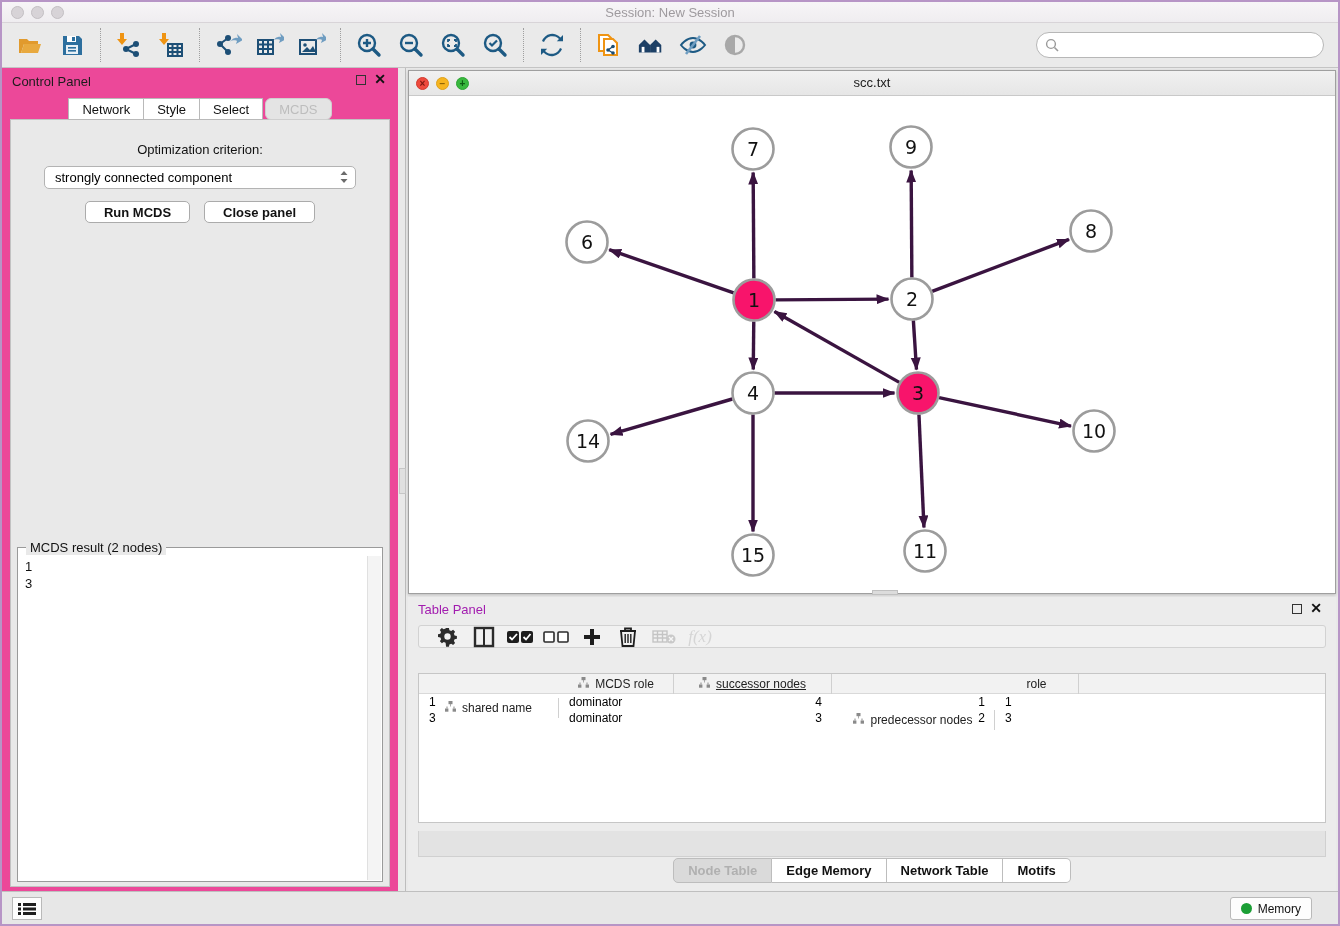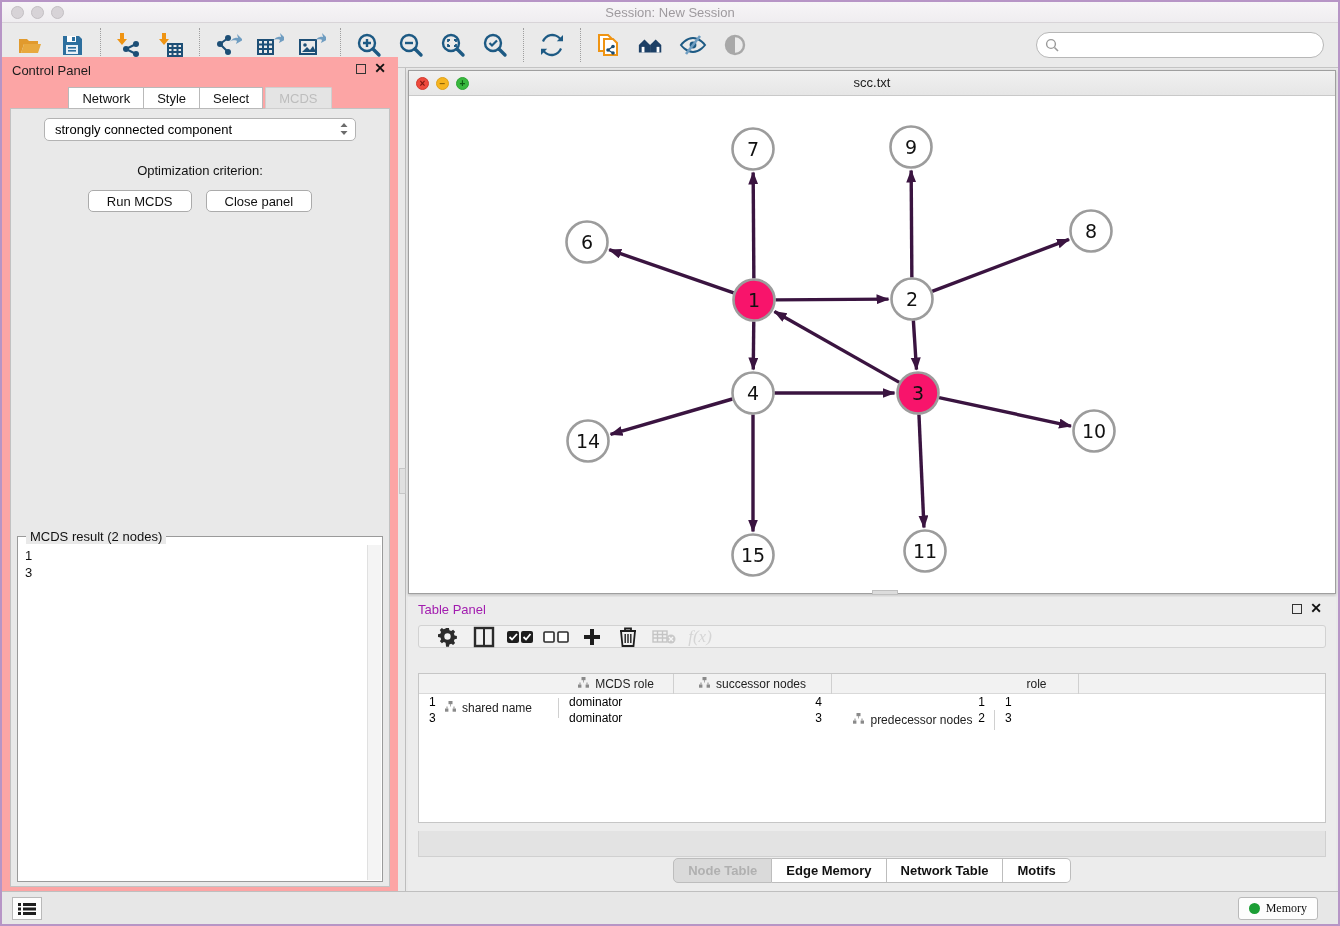--- a/index.html
+++ b/index.html
@@ -30,40 +30,40 @@
   .tb-group{ display:flex; align-items:center; gap:14px; padding:0 14px; height:36px; }
   .tb-sep{ width:1px; height:34px; border-left:1px dotted #9f9f9f; }
   .tb-btn{ width:28px; height:28px; display:flex; align-items:center; justify-content:center;
     background:transparent; border:none; cursor:pointer; }
   .tb-btn svg{ display:block; }
   #search-wrap{ margin-left:auto; margin-right:6px; position:relative; }
   #search-input{ width:288px; height:26px; border:1px solid #b7b7b7; border-radius:13px;
     background:#fff; padding:0 10px 0 28px; font-size:13px; outline:none; }
   #search-icon{ position:absolute; left:9px; top:6px; }
   
-  #control-panel{ position:absolute; left:0; top:55px; width:396px; bottom:33px; background:#fca5a5; }
+  #control-panel{ position:absolute; left:0; top:66px; width:396px; bottom:33px; background:#ec4899; }
   #cp-header{ position:absolute; left:10px; top:6px; font-size:13px; color:#1c1c1c; }
   .panel-float{ position:absolute; top:7px; width:10px; height:10px; border:1.5px solid #333; }
   .panel-close{ position:absolute; top:4px; font-size:14px; font-weight:bold; color:#111; line-height:14px; cursor:pointer;}
   #cp-float{ right:32px; } #cp-close{ right:12px; }
   #cp-tabs{ position:absolute; left:0; right:0; top:30px; height:22px; display:flex; justify-content:center; z-index:2;}
   .cp-tab{ font-size:13px; padding:3px 13px; background:#fff; border:1px solid #b9b9b9; border-left:none;
     color:#111; cursor:pointer; }
   .cp-tab:first-child{ border-left:1px solid #b9b9b9; }
-  .cp-tab.disabled-active{ background:#e4e4e4; color:#bdbdbd; border:1px solid #cfcfcf; border-radius:1px; margin-left:2px;}
+  .cp-tab.disabled-active{ background:#e4e4e4; color:#bdbdbd; border:1px solid #cfcfcf; border-radius:6px; margin-left:2px;}
   #cp-body{ position:absolute; left:8px; right:8px; top:51px; bottom:4px; background:#e9e9e9;
     border:1px solid #c2c2c2; }
   #opt-label{ text-align:center; margin-top:22px; font-size:13px; color:#111; }
   #opt-select{ margin:9px auto 0; width:312px; height:23px; background:#fff; border:1px solid #b3b3b3;
     border-radius:5px; display:flex; align-items:center; padding:0 6px 0 10px; font-size:13px; cursor:pointer; }
   #opt-select .sel-text{ flex:1; }
   .stepper{ font-size:11px; color:#555; letter-spacing:-1px; }
   #cp-buttons{ display:flex; justify-content:center; gap:14px; margin-top:12px; }
   .cp-btn{ background:#fff; border:1px solid #ababab; border-radius:5px; height:22px; padding:0 18px;
-    font-size:13px; font-family:"Liberation Sans",sans-serif; cursor:pointer; color:#111;}
+    font-size:13px; font-family:"Liberation Sans",sans-serif; cursor:pointer; color:#111;font-weight:bold;}
   #mcds-fieldset{ position:absolute; left:6px; right:6px; top:427px; bottom:4px;
     border:1px solid #9a9a9a; background:#fff; }
   #mcds-legend{ position:absolute; left:8px; top:-8px; background:#e9e9e9; padding:0 4px; font-size:13px; color:#111;}
   #mcds-text{ position:absolute; left:1px; top:8px; right:15px; bottom:1px; background:#fff;
     font-size:13px; color:#111; padding:2px 6px; overflow:hidden; }
   #mcds-text div{ line-height:17px; }
   #mcds-scroll{ position:absolute; right:1px; top:8px; bottom:1px; width:14px; background:#f4f4f4;
     border-left:1px solid #e0e0e0; }
   
   #v-splitter{ position:absolute; left:396px; top:66px; width:10px; bottom:33px; background:#e9e9e9; }
@@ -108,23 +108,23 @@
   .tp-tab:first-child{ border-left:1px solid #bdbdbd; border-radius:5px 0 0 5px; }
   .tp-tab:last-child{ border-radius:0 5px 5px 0; }
   .tp-tab.disabled-active{ background:#dadada; color:#b0b0b0; }
   #tp-grayband{ position:absolute; left:10px; right:10px; bottom:34px; height:26px; background:#e3e3e3;
     border:1px solid #d0d0d0; border-top:none; }
   
   #statusbar{ position:absolute; left:0; right:0; bottom:0; height:33px; background:#e7e7e7;
     border-top:1px solid #bfbfbf; }
   #sb-list-btn{ position:absolute; left:10px; top:5px; width:30px; height:23px; background:#fdfdfd;
     border:1px solid #b9b9b9; display:flex; align-items:center; justify-content:center; cursor:pointer; }
-  #memory-btn{ position:absolute; right:20px; top:5px; height:23px; background:#fdfdfd;
+  #memory-btn{ position:absolute; right:26px; top:5px; height:23px; background:#fdfdfd;
     border:1px solid #b9b9b9; border-radius:3px; display:flex; align-items:center; gap:6px;
-    padding:0 10px; font-size:12px; color:#111; cursor:pointer;font-family:Liberation Serif, serif; }
+    padding:0 10px; font-size:12px; color:#111; cursor:pointer; }
   #memory-dot{ width:11px; height:11px; border-radius:50%; background:#1b9e35; }
 </style>
 </head>
 <body>
 
 <div id="app">
 
   <div id="titlebar">
     <span class="tl-dot" style="left:9px"></span>
     <span class="tl-dot" style="left:29px"></span>
@@ -292,30 +292,30 @@
     <div id="cp-header">Control Panel</div>
     <span class="panel-float" id="cp-float"></span>
     <span class="panel-close" id="cp-close">✕</span>
     <div id="cp-tabs">
         <div class="cp-tab">Network</div>
         <div class="cp-tab">Style</div>
         <div class="cp-tab">Select</div>
         <div class="cp-tab disabled-active">MCDS</div>
       </div>
     <div id="cp-body">
+      <div id="opt-label">Optimization criterion:</div>
       <div id="opt-select">
         <span class="sel-text">strongly connected component</span>
         <span class="stepper">
           <svg width="10" height="14" viewBox="0 0 10 14">
               <path d="M5 1 8.5 5h-7z" fill="#6b6b6b"></path>
               <path d="M5 13 1.5 9h7z" fill="#6b6b6b"></path>
             </svg>
         </span>
       </div>
-      <div id="opt-label">Optimization criterion:</div>
       <div id="cp-buttons">
         <button class="cp-btn">Run MCDS</button>
         <button class="cp-btn">Close panel</button>
       </div>
       <div id="mcds-fieldset">
         <div id="mcds-legend">MCDS result (2 nodes)</div>
         <div id="mcds-text">
             <div>1</div>
             <div>3</div>
           </div>
@@ -460,21 +460,21 @@
             <span><svg width="11" height="11" viewBox="0 0 11 11">
                 <g fill="#8a8a8a">
                   <rect x="3.5" y="0" width="4" height="3.2"></rect>
                   <rect x="0" y="7.5" width="3.4" height="3.2"></rect>
                   <rect x="7.6" y="7.5" width="3.4" height="3.2"></rect>
                   <path d="M5.2 3v2.5H1.5v2h1V5.5h6v2h1v-2H5.9V3z"></path>
                 </g>
               </svg></span>
             <span>MCDS role</span>
           </div>
-          <div class="th-cell" style="width: 158px;">
+          <div class="th-cell" style="width: 158px; text-decoration: underline;">
             <span><svg width="11" height="11" viewBox="0 0 11 11">
                 <g fill="#8a8a8a">
                   <rect x="3.5" y="0" width="4" height="3.2"></rect>
                   <rect x="0" y="7.5" width="3.4" height="3.2"></rect>
                   <rect x="7.6" y="7.5" width="3.4" height="3.2"></rect>
                   <path d="M5.2 3v2.5H1.5v2h1V5.5h6v2h1v-2H5.9V3z"></path>
                 </g>
               </svg></span>
             <span>successor nodes</span>
           </div>

